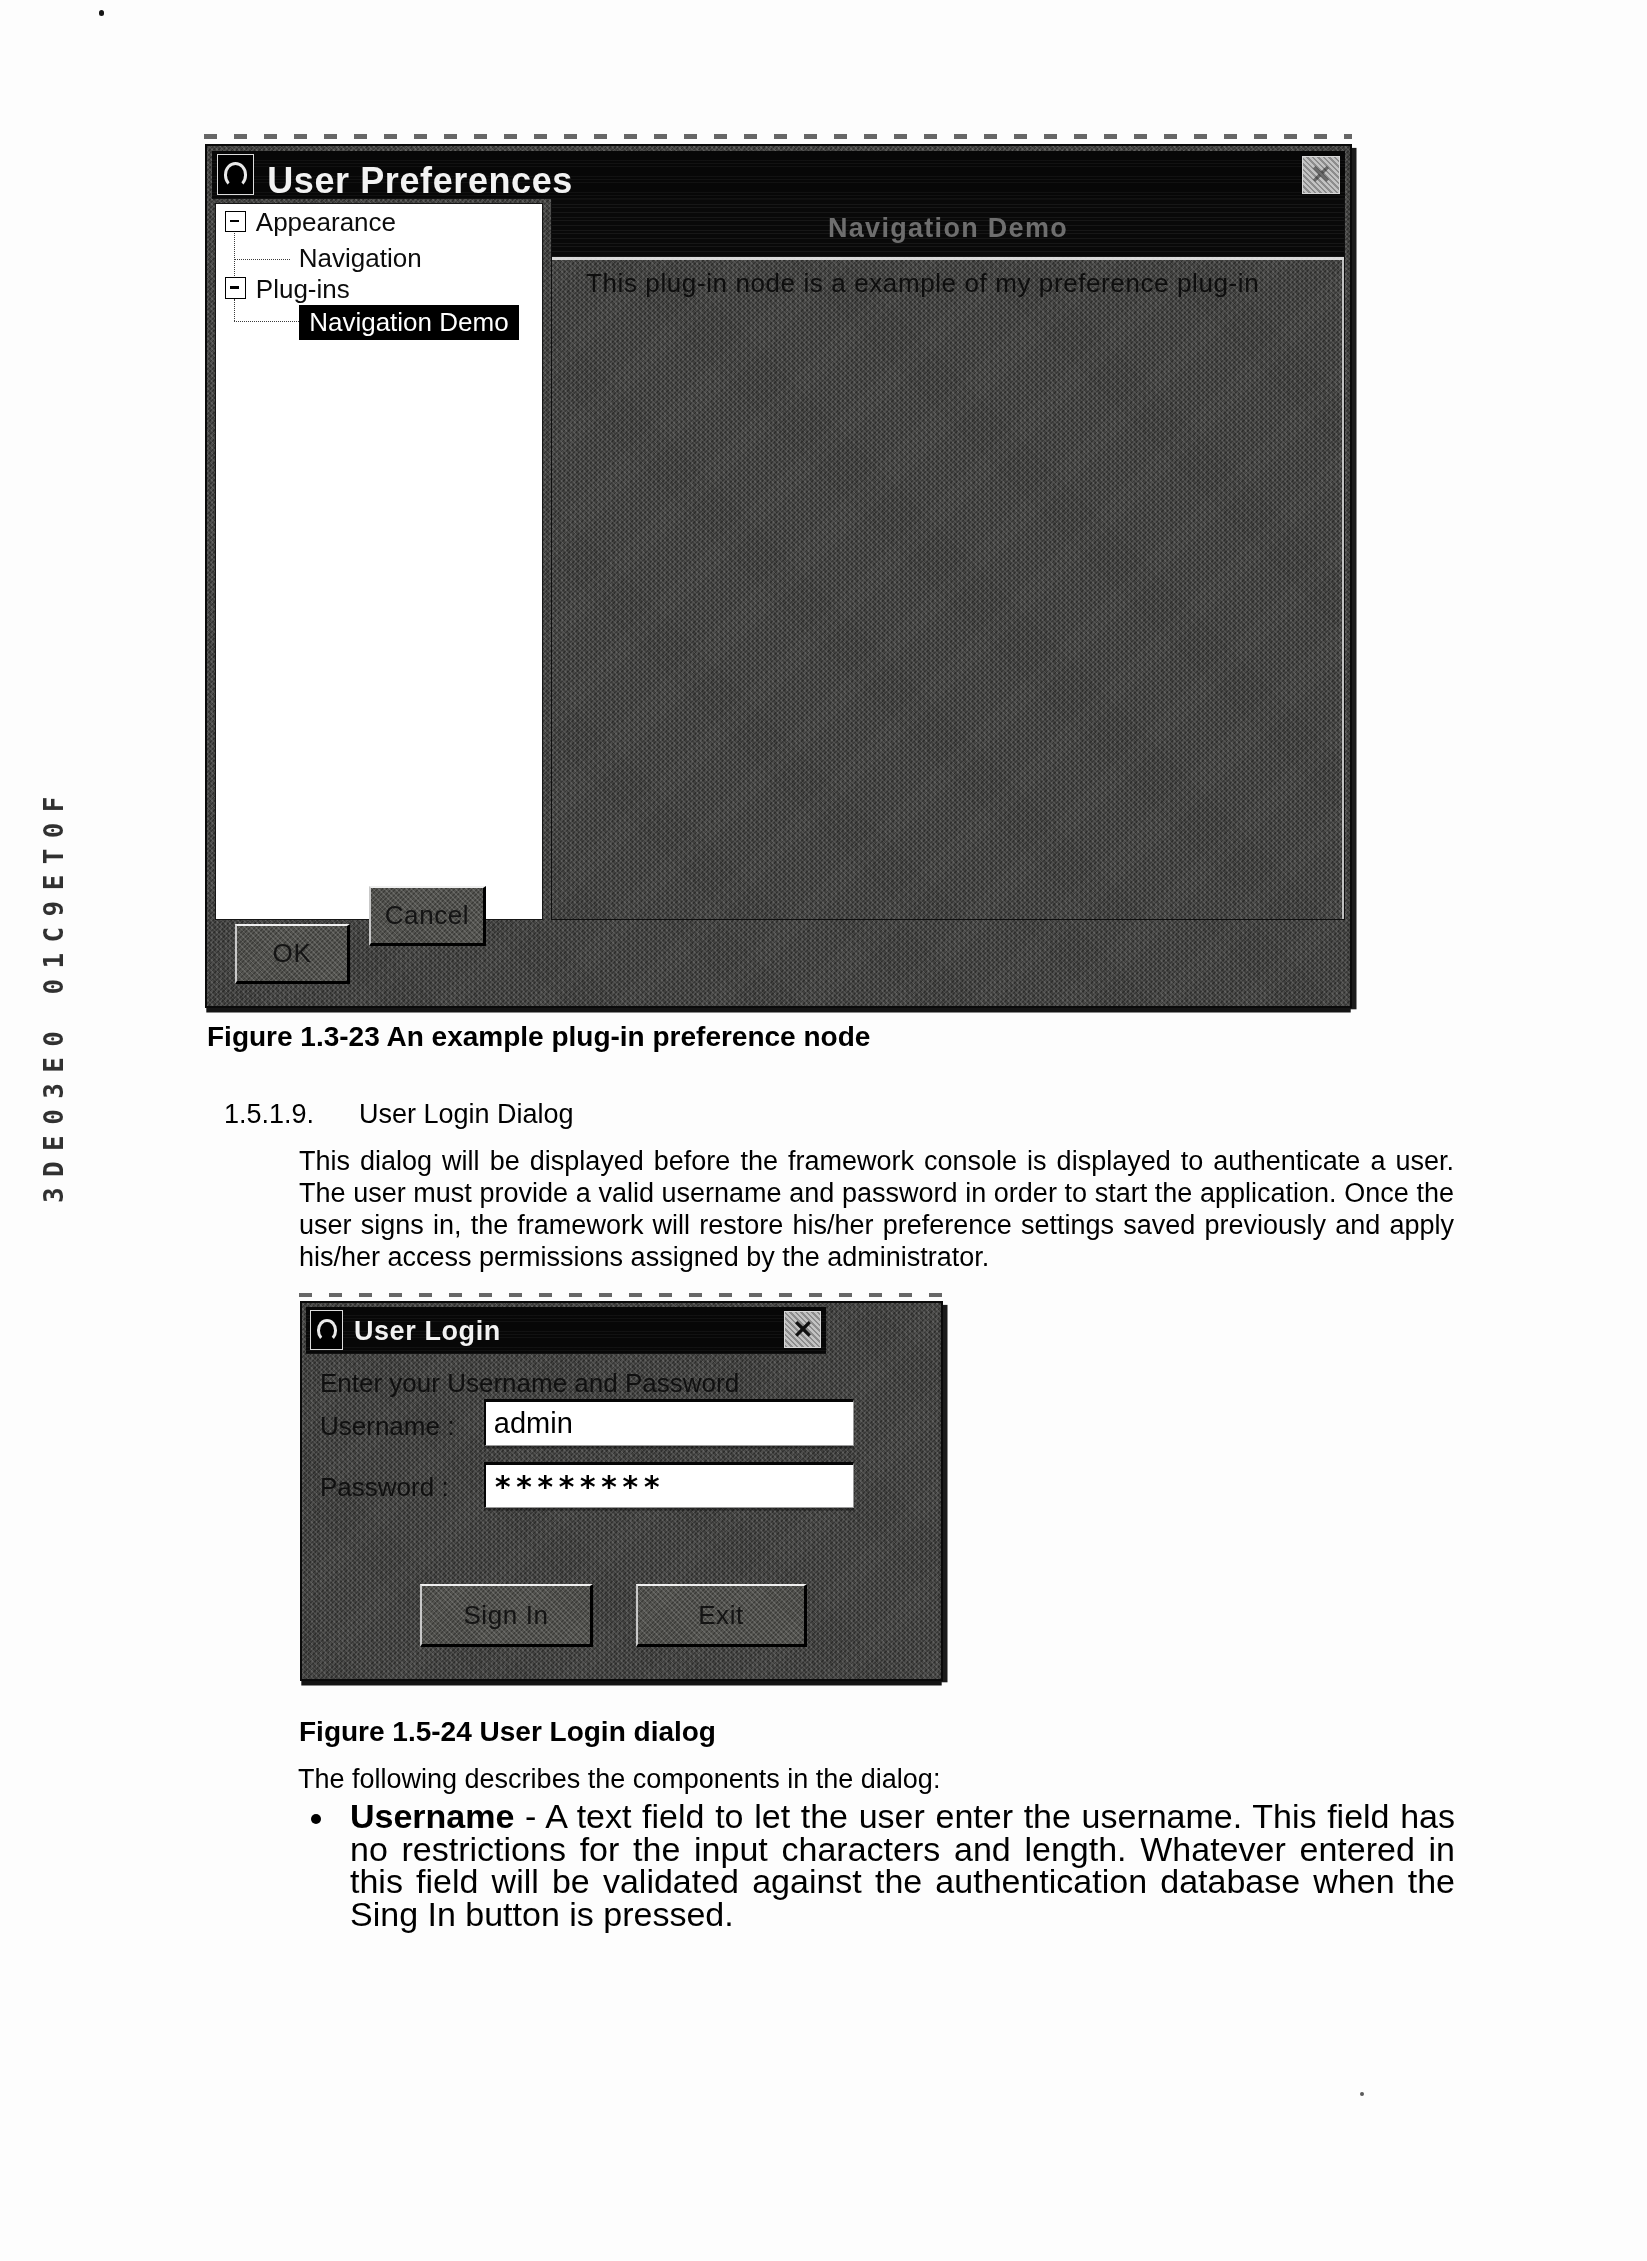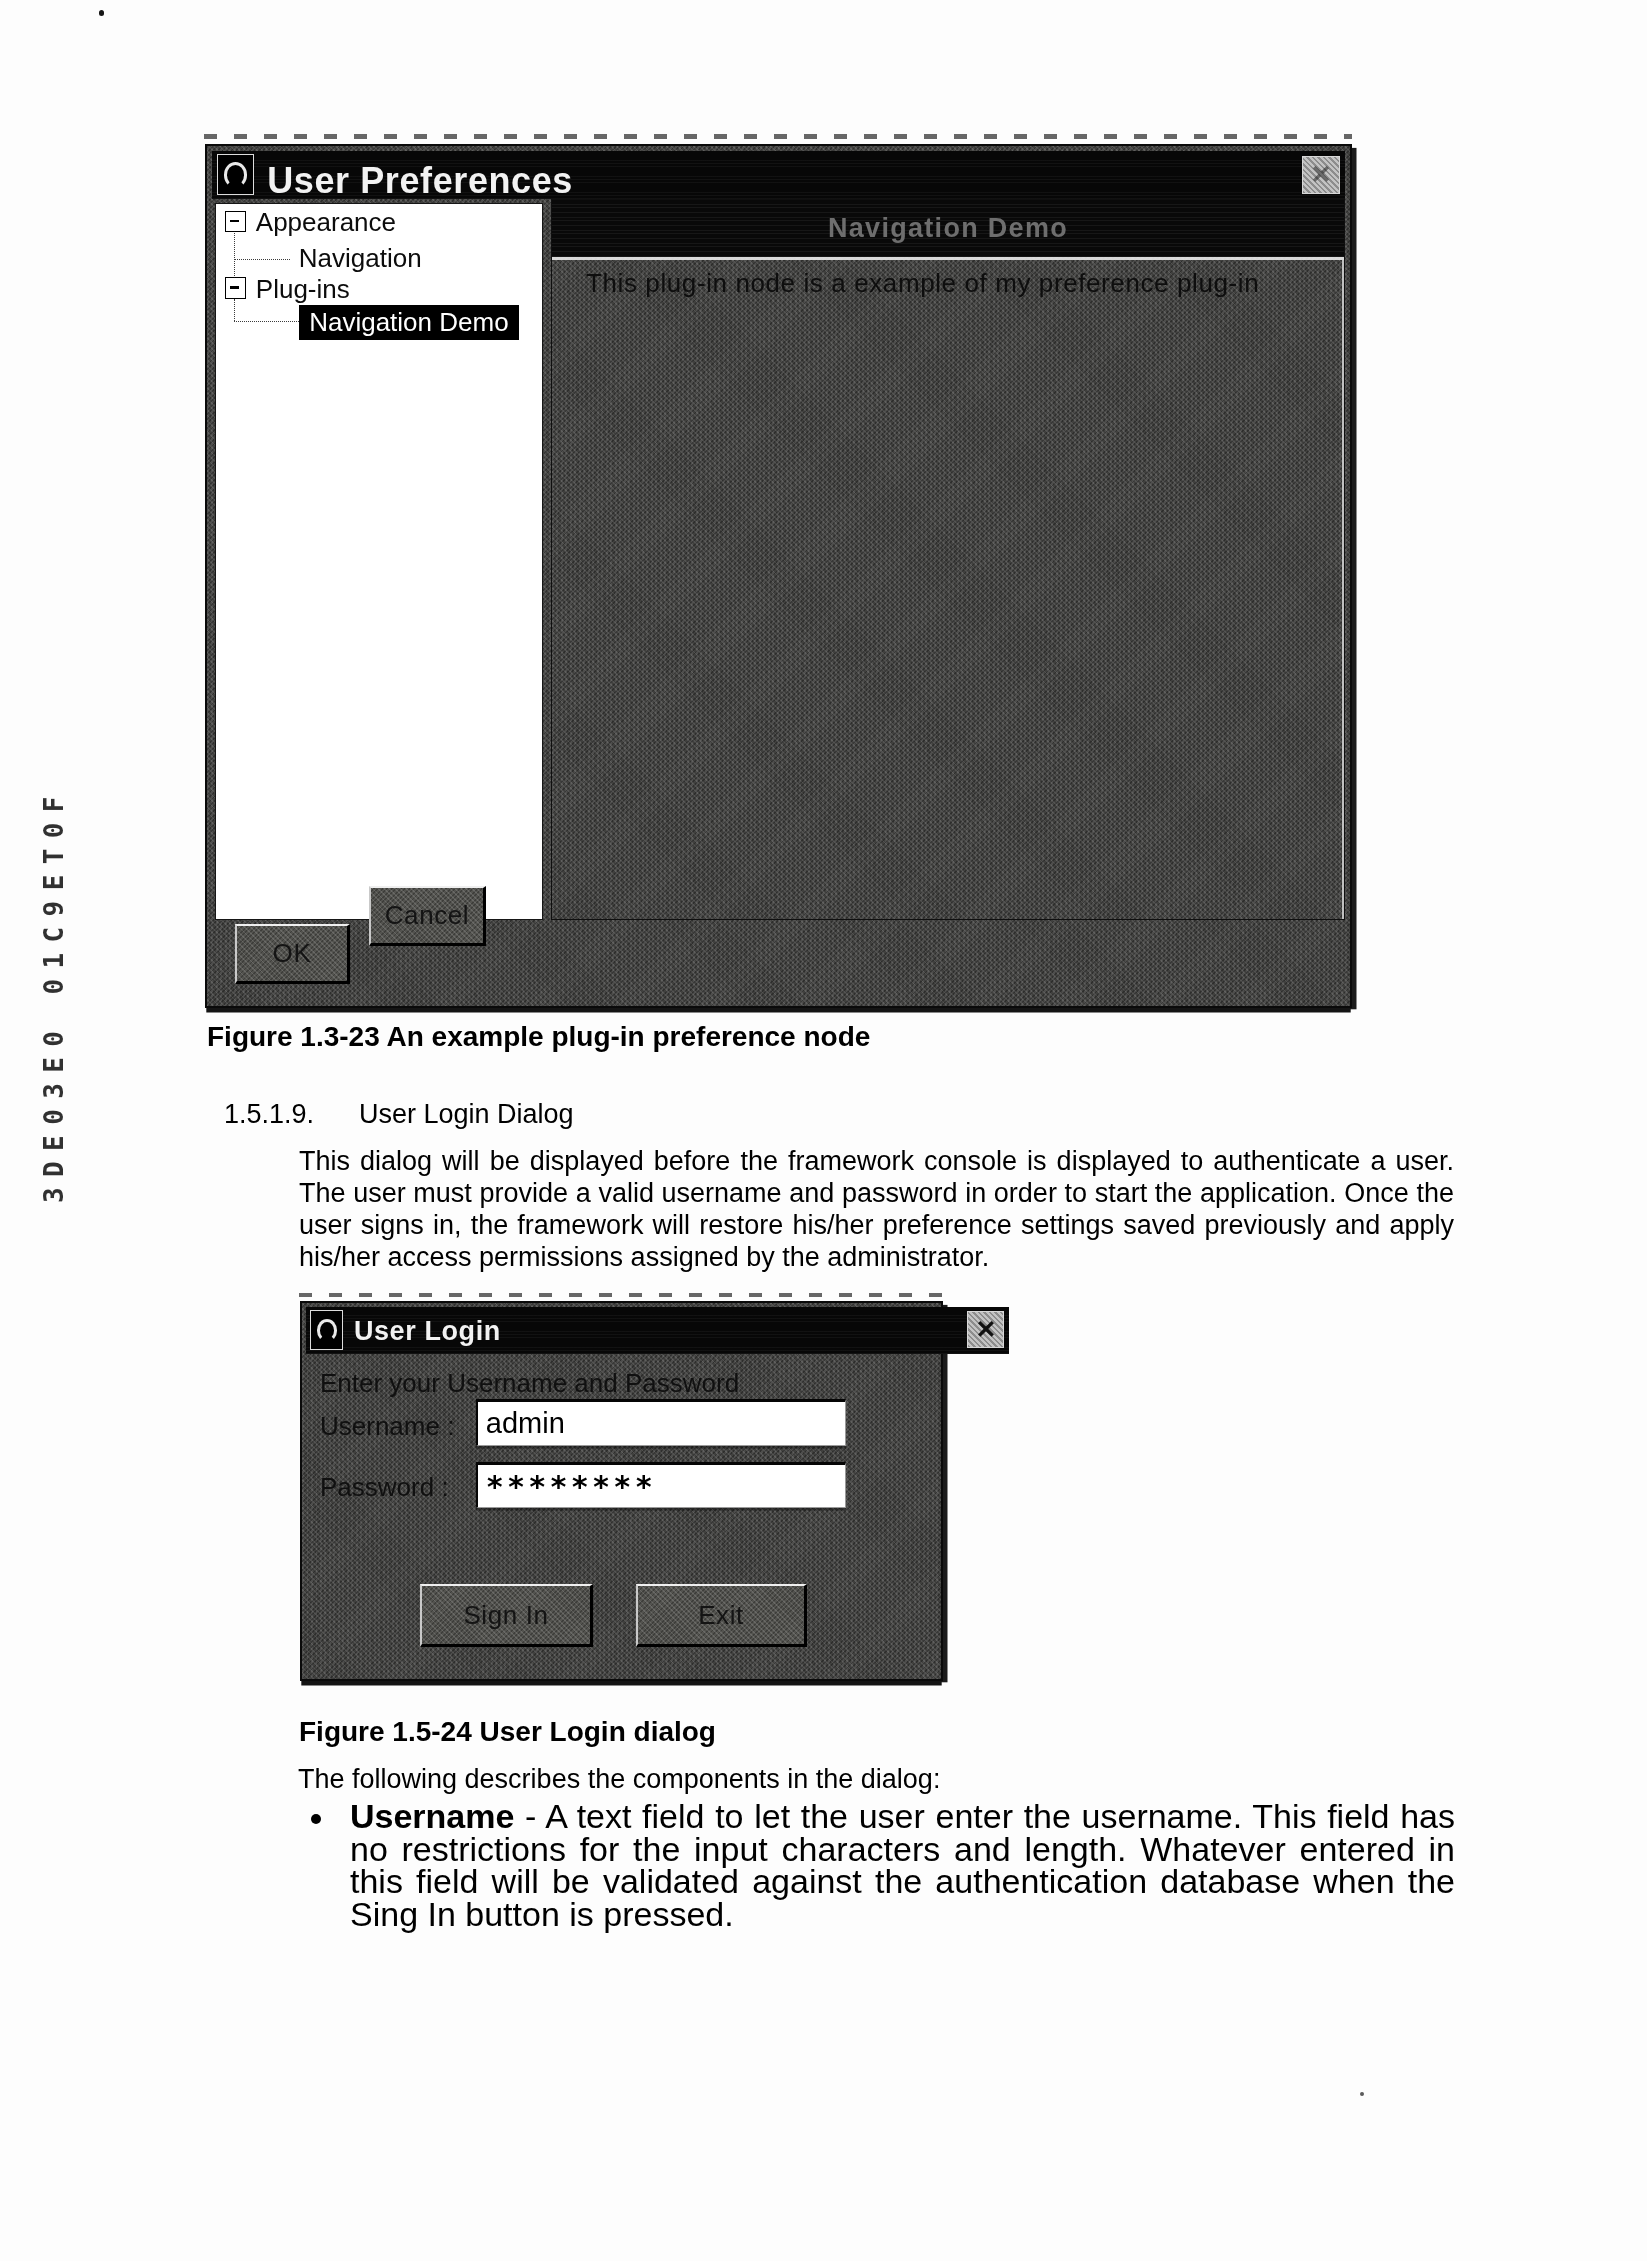--- a/index.html
+++ b/index.html
@@ -62,21 +62,21 @@
     font-size:26px; color:#141414; letter-spacing:0.6px;
     filter:blur(0.2px); cursor:default;
   }
 
   .field{
     position:absolute; background:#fff;
     border-top:3.2px solid #050505; border-left:2.6px solid #050505;
     border-right:1.9px solid #9a9a9a; border-bottom:1.9px solid #9a9a9a;
     box-shadow:0 2.6px 0 rgba(0,0,0,.35);
     font-size:29px; color:#000; display:flex; align-items:center;
-    padding-left:7.8px; white-space:nowrap; overflow:hidden;
+    padding-left:7.8px; white-space:nowrap; overflow:hidden;margin-left:8px;
   }
   .field.pwd{font-family:"DejaVu Sans Mono", monospace; font-weight:bold; font-size:30px; letter-spacing:3.2px;}
 
   
   .treepanel{position:absolute; background:#ffffff; border:1.9px solid #161616;}
   .treelabel{position:absolute; font-size:26px; color:#0c0c0c; white-space:nowrap; filter:blur(0.2px);}
   .treelabel.sel{background:#000; color:#fff; padding:1.9px 10.4px;}
   .expander{position:absolute; width:19.5px; height:19.5px; border:1.9px solid #000; background:#fff;}
   .expander .minus-bar{position:absolute; left:3.9px; top:8.4px; width:9px; height:2.6px; background:#000;}
   .dotv{position:absolute; border-left:1.9px dotted #3c3c3c; width:0;}
@@ -166,21 +166,21 @@
   <div class="caption" style="left:207px; top:1021px;">Figure 1.3-23 An example plug-in preference node</div>
 
   <span class="heading" style="left:224px; top:1099px;">1.5.1.9.</span>
   <span class="heading" style="left:359px; top:1099px;">User Login Dialog</span>
 
   <div class="bodypara" style="left:299px; top:1145px; width:1155px;">This dialog will be displayed before the framework console is displayed to authenticate a user. The user must provide a valid username and password in order to start the application. Once the user signs in, the framework will restore his/her preference settings saved previously and apply his/her access permissions assigned by the administrator.</div>
 
   <div class="dlg noise" style="left:300px; top:1301px; width:639px; height:376px;">
     <div class="scanline" style="left:-2.6px; top:-10.4px; width:645px;"></div>
 
-    <div class="titlebar" style="left:3.9px; top:3.9px; width:703px; height:47px;">
+    <div class="titlebar" style="left:3.9px; top:3.9px; width:520px; height:47px;">
       <span class="appicon" style="left:4.5px; top:3.2px; width:31px; height:38px;">
           <span class="ring" style="width:14.3px;height:17px;"></span>
         </span>
       <span class="titletext" style="left:48px; top:9px; font-size:27px;">User Login</span>
       <span class="closebox" style="right:4.5px; top:4.5px; width:35px; height:35px;">
           <span>✕</span>
         </span>
     </div>
 
     <div class="loginlabel deg" style="left:18px; top:65px;">Enter your Username and Password</div>

